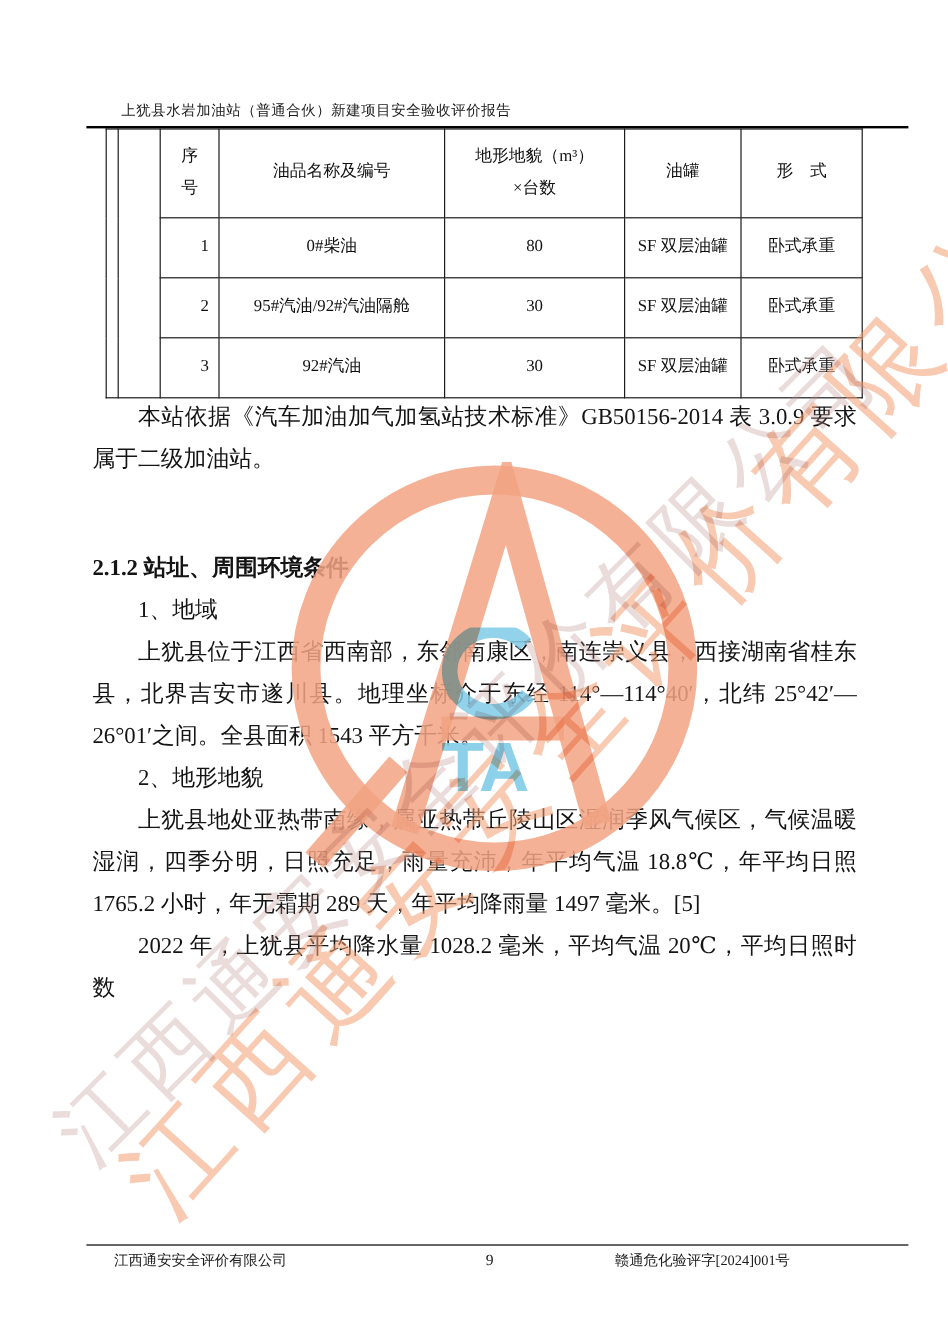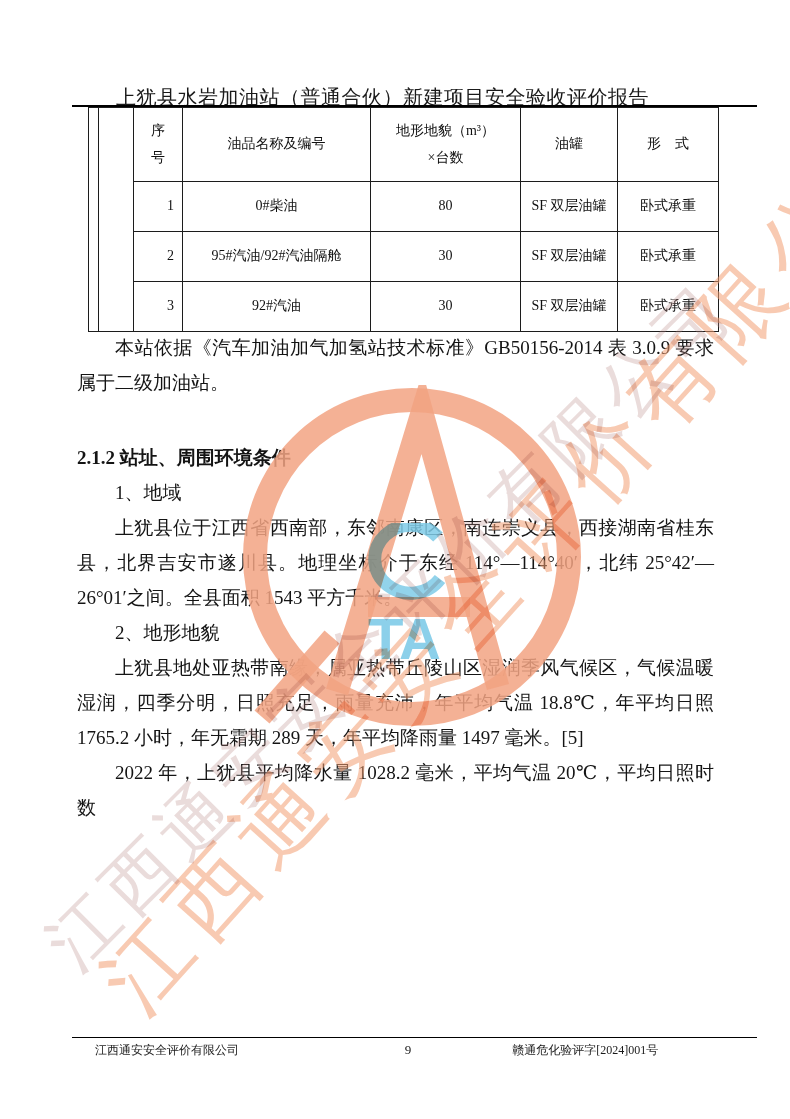--- a/index.html
+++ b/index.html
@@ -8,22 +8,22 @@
     width:790px;height:1119px;
     margin:0 auto;
     background:#ffffff;
     overflow:hidden;
     font-family:"Liberation Serif","DejaVu Serif",serif;
     color:#141414;
   }
   
   .content{position:absolute;inset:0;z-index:1;}
   .doc-header{
-    position:absolute;left:116px;top:84px;
-    font-size:20px;letter-spacing:.5px;color:#1a1a1a;
+    position:absolute;left:101px;top:84px;
+    font-size:12px;letter-spacing:.5px;color:#1a1a1a;
   }
   .header-rule{
     position:absolute;left:72px;top:105px;width:685px;height:2px;background:#000;
   }
   table.tank{
     position:absolute;left:88px;top:107px;
     border-collapse:collapse;table-layout:fixed;width:630px;
     font-size:14px;color:#101010;
   }
   table.tank td,table.tank th{
@@ -37,21 +37,21 @@
   table.tank tr.row{height:50px;}
   .pre{white-space:pre-line;}
   .cell-index{text-align:right !important;padding-right:8px !important;}
   
   .bodyblock{
     position:absolute;left:77px;top:330px;width:637px;
     font-size:19px;line-height:35px;text-align:justify;
   }
   .bodyblock p{margin:0;text-indent:2em;}
   .bodyblock h2{
-    margin:40px 0 0 0;font-size:19px;line-height:35px;
+    margin:56px 0 0 0;font-size:19px;line-height:35px;
     font-weight:bold;text-indent:0;
   }
   
   .footer{
     position:absolute;left:72px;top:1037px;width:685px;
     border-top:1px solid #000;
     display:flex;align-items:flex-start;
     padding-top:4px;box-sizing:border-box;
     font-size:12px;color:#1a1a1a;
   }

